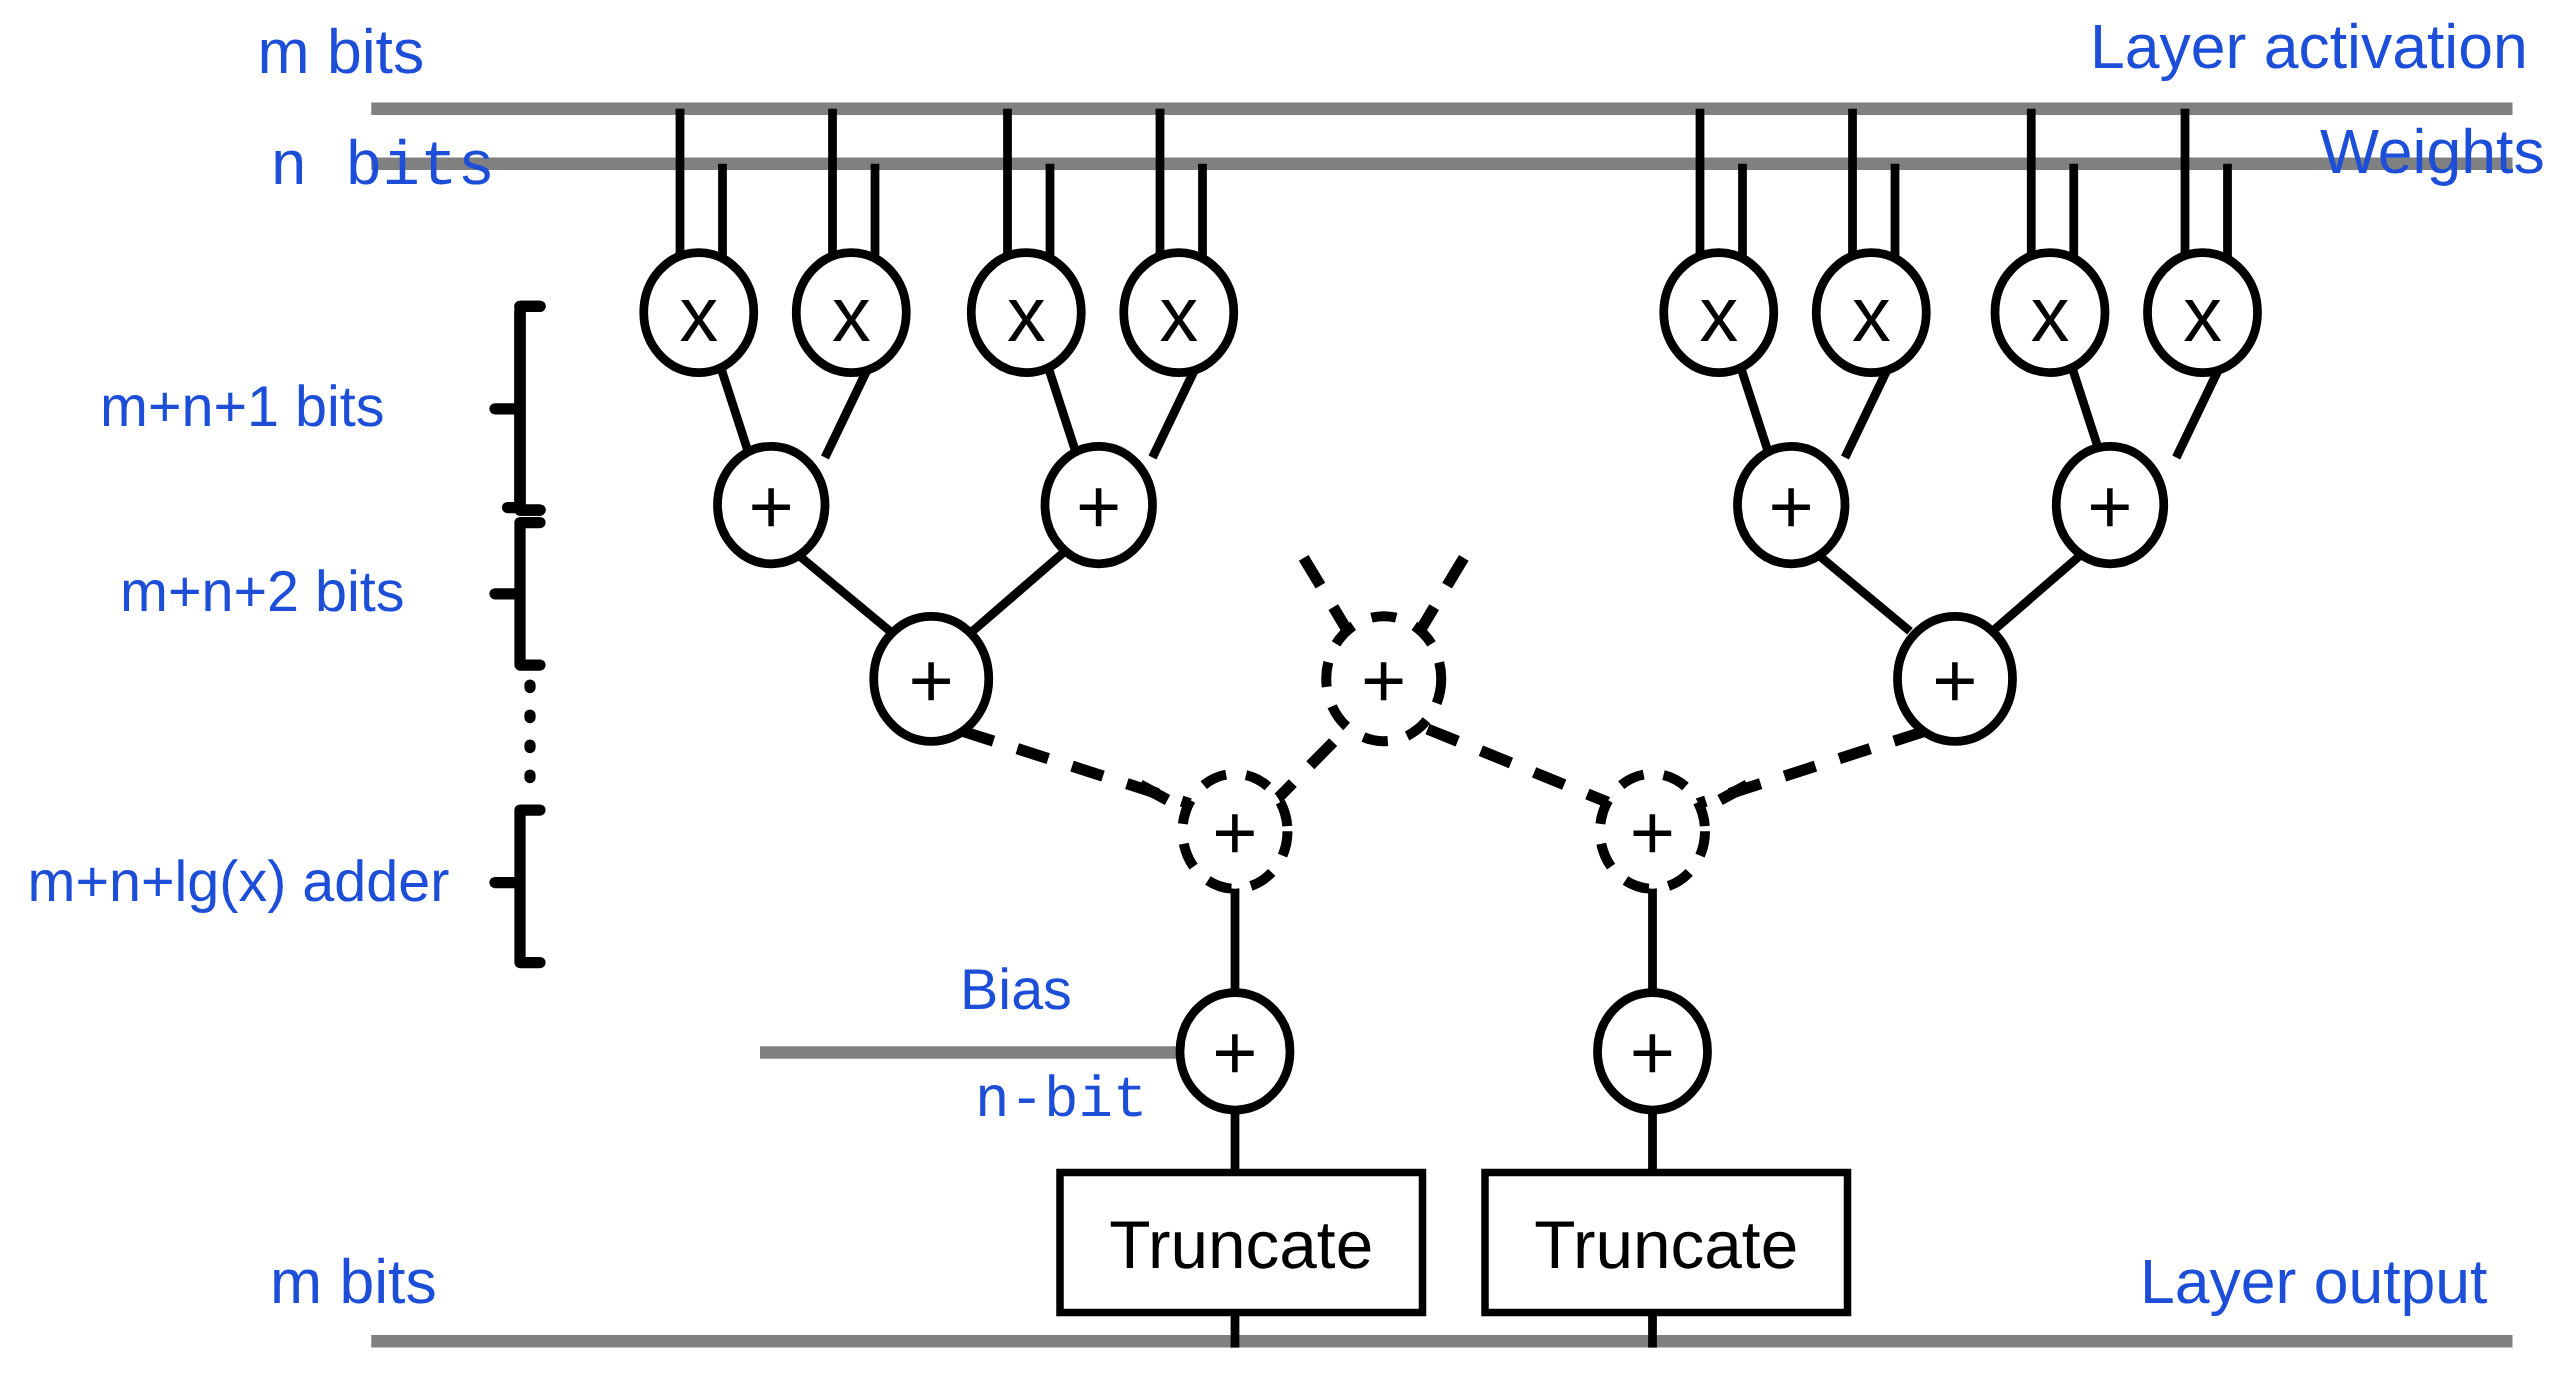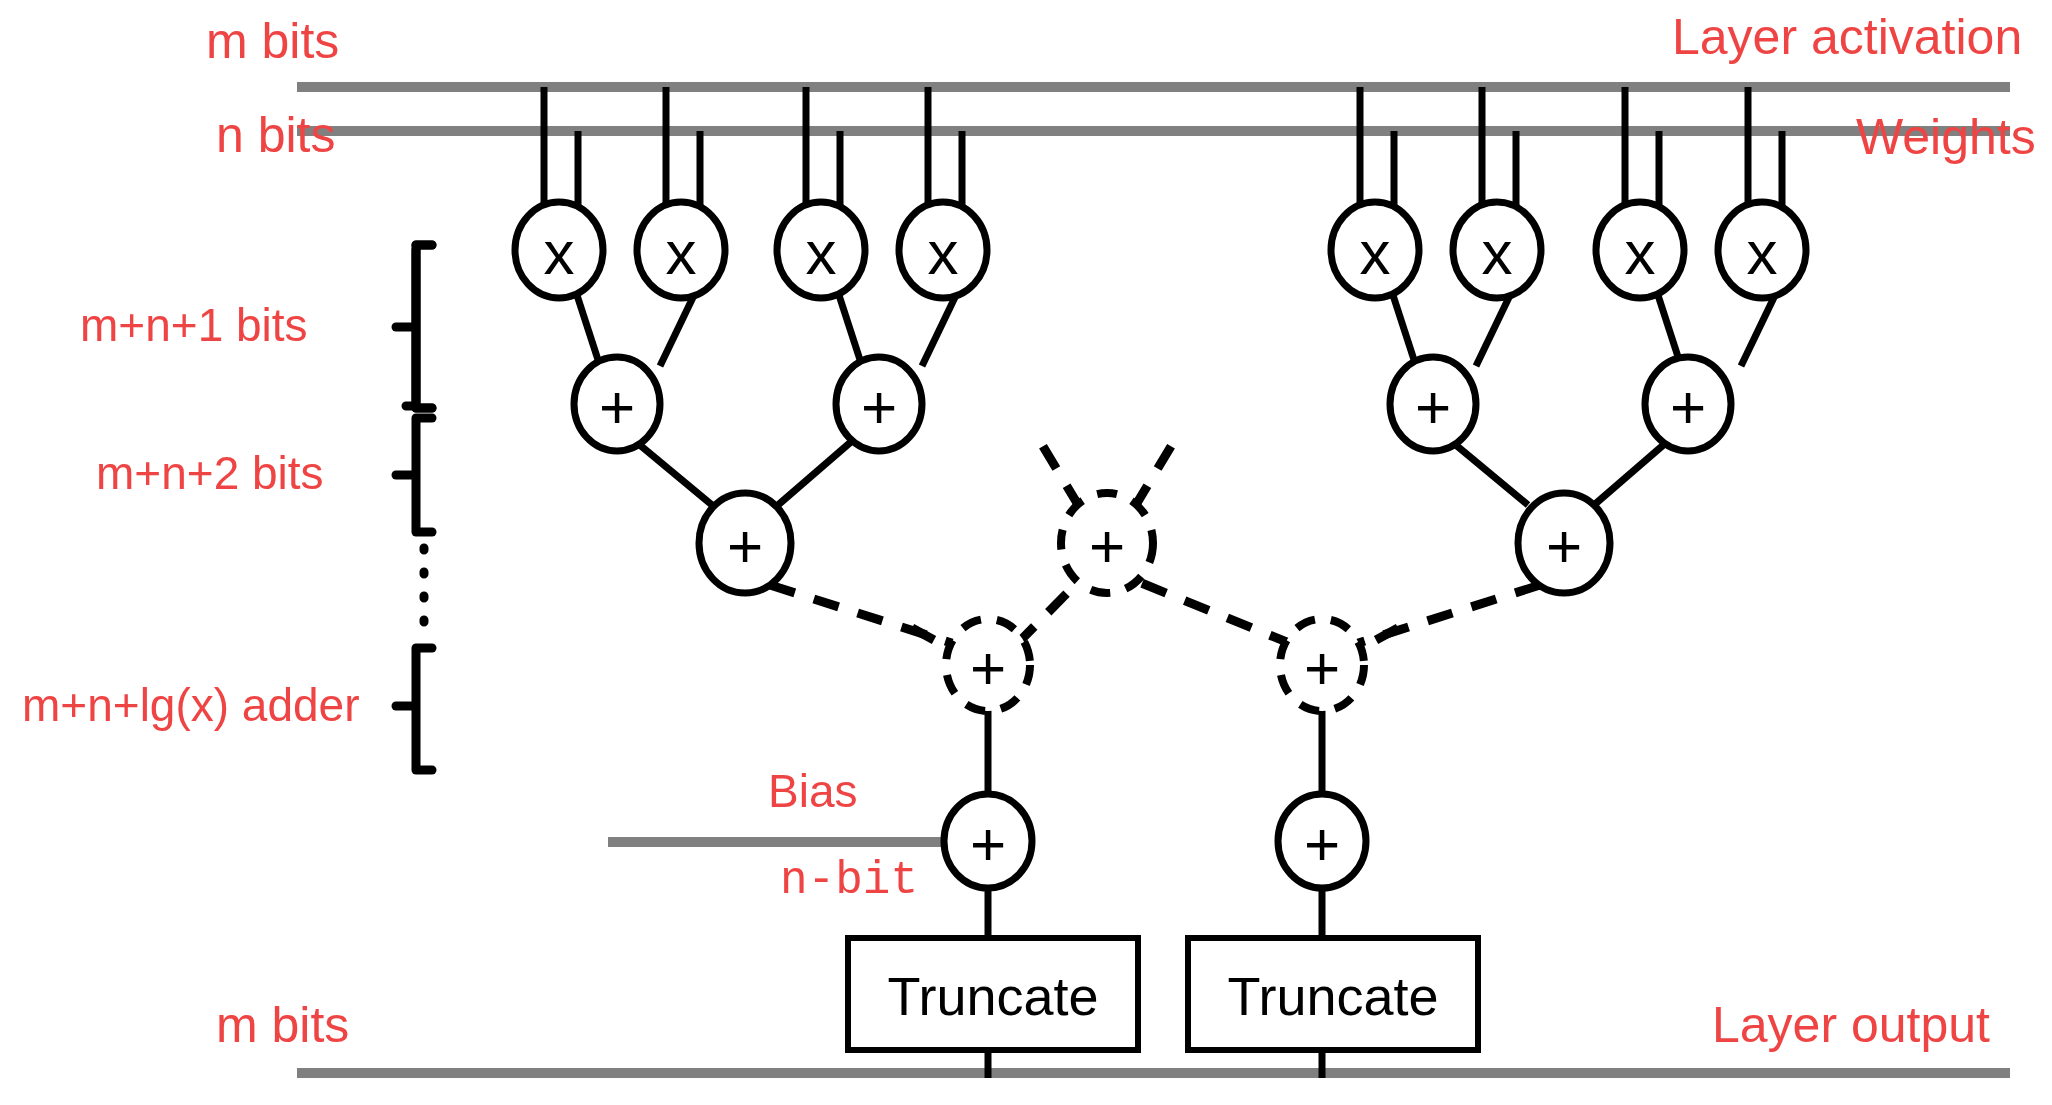--- a/index.html
+++ b/index.html
@@ -89,21 +89,21 @@
   .dotted-col {
     stroke: #000000;
     stroke-width: 9;
     fill: none;
     stroke-dasharray: 2 22;
     stroke-linecap: round;
   }
   .diag-label {
     position: absolute;
     font-family: "Liberation Sans", sans-serif;
-    color: #ef4444;
+    color: #1d4ed8;
     white-space: nowrap;
     line-height: 1;
   }
   .lbl-bits        { font-size: 50px; }
   .lbl-bus         { font-size: 50px; }
   .lbl-bracket     { font-size: 46px; }
   .lbl-bias        { font-size: 46px; }
   .lbl-adder       { font-size: 46px; }
 </style>
 </head>
@@ -280,23 +280,23 @@
     <path class="bracket" d="M 432 648 L 416 648"></path>
     <path class="bracket" d="M 416 650 L 416 768"></path>
     <path class="bracket" d="M 432 770 L 416 770"></path>
     <path class="bracket" d="M 396 706 L 414 706"></path>
   </svg>
 
   <div class="diag-label lbl-bits" style="left:206px; top:16px;">m bits</div>
 
   <div class="diag-label lbl-bus" style="left:1672px; top:12px;text-align:center;">Layer activation</div>
 
-  <div class="diag-label lbl-bits" style="left:216px; top:110px;">n bits</div>
-
-  <div class="diag-label lbl-bus" style="left:1856px; top:112px;">Weights</div>
+  <div class="diag-label lbl-bits" style="left:216px; top:110px;font-family:Liberation Mono, monospace;">n bits</div>
+
+  <div class="diag-label lbl-bus" style="left:1856px; top:96px;">Weights</div>
 
   <div class="diag-label lbl-bracket" style="left:80px; top:302px;">m+n+1 bits</div>
 
   <div class="diag-label lbl-bracket" style="left:96px; top:450px;text-align:right;">m+n+2 bits</div>
 
   <div class="diag-label lbl-bracket" style="left:22px; top:682px;">m+n+lg(x) adder</div>
 
   <div class="diag-label lbl-bias" style="left:768px; top:768px;text-align:right;">Bias</div>
 
   <div class="diag-label lbl-bias" style="left:780px; top:858px;font-family:Liberation Mono, monospace;">n-bit</div>

